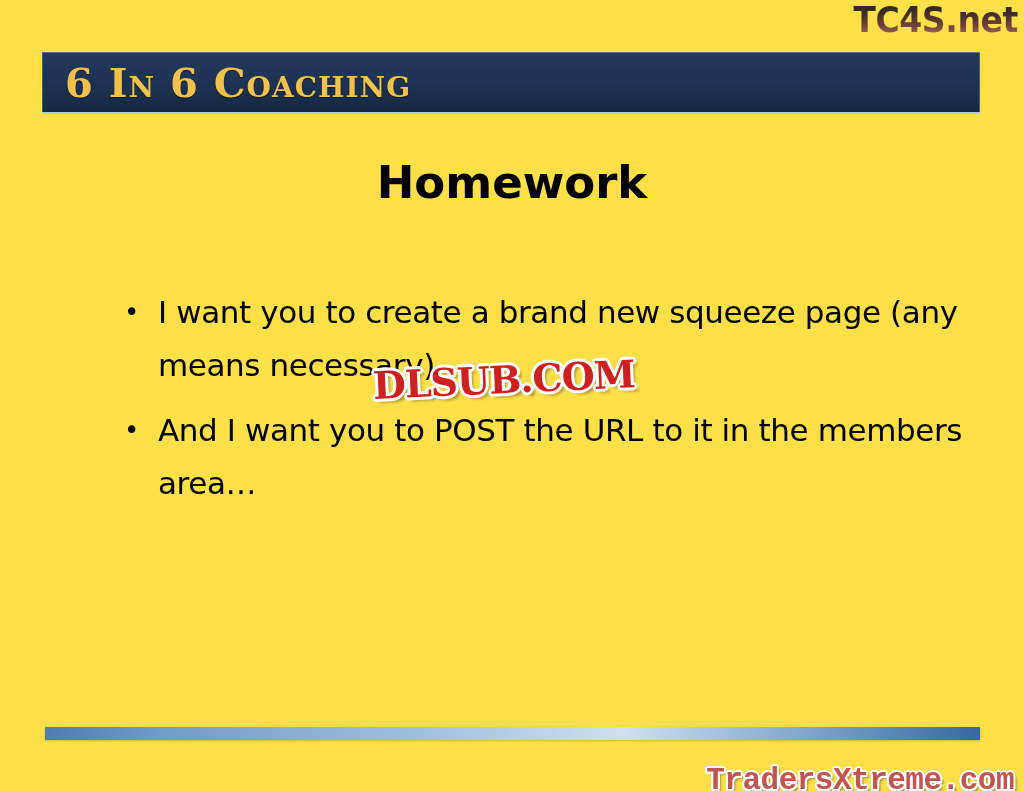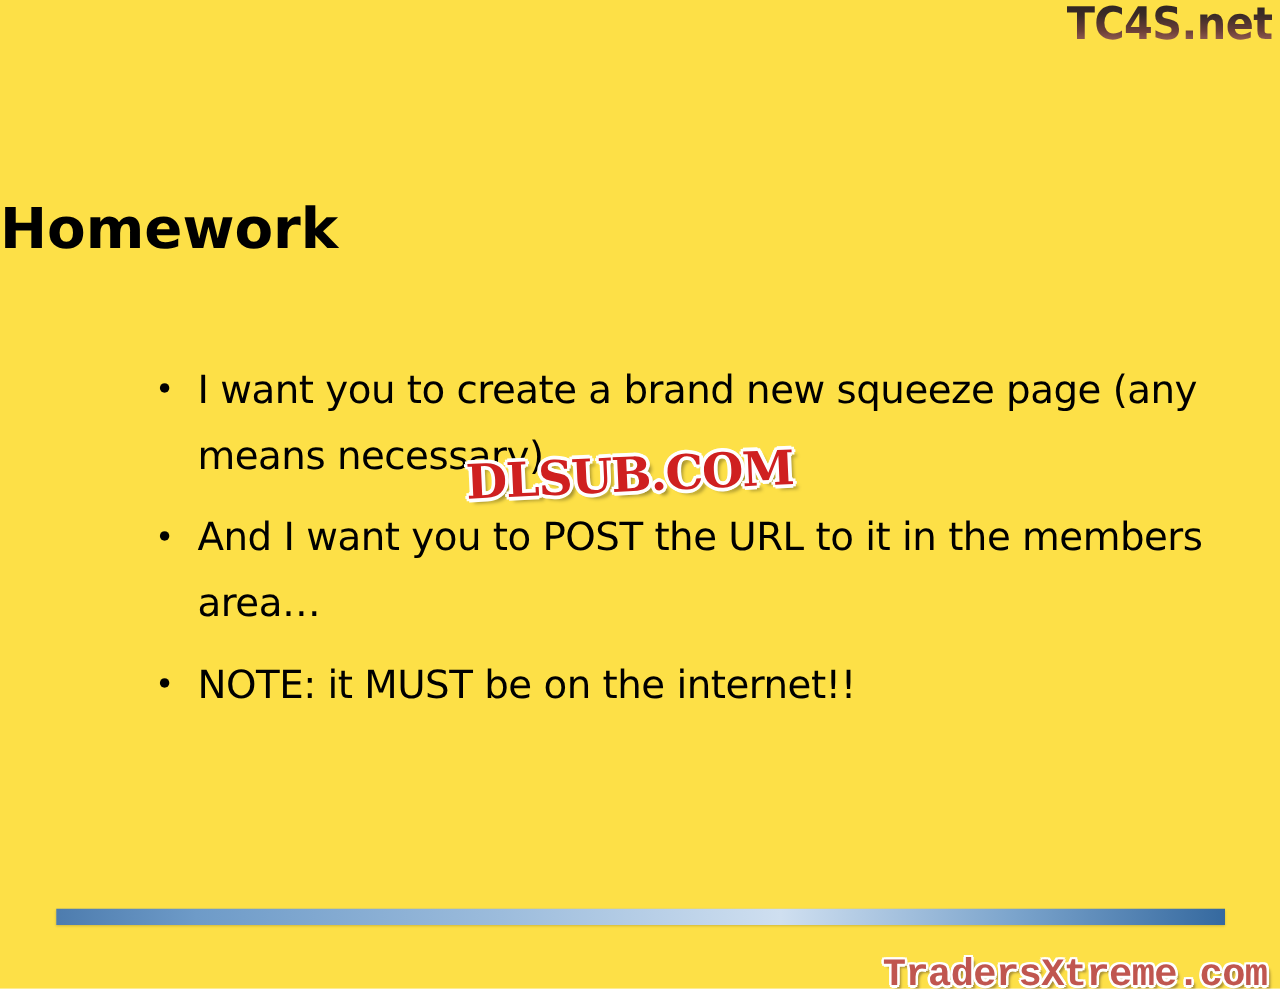--- a/index.html
+++ b/index.html
@@ -79,20 +79,21 @@
     text-shadow: 0 1px 1px rgba(0,0,0,0.55);
     white-space: nowrap;
   }
 
   
   .slide-title {
     position: absolute;
     left: 0;
     right: 0;
     top: 157px;
+    text-align: center;
     font-family: "DejaVu Sans", sans-serif;
     font-weight: bold;
     font-size: 45px;
     line-height: 52px;
     color: #000000;
   }
 
   
   .body-list {
     position: absolute;
@@ -192,27 +193,29 @@
     margin-top: 20px;
   }
 </style>
 </head>
 <body>
 
 <div class="slide">
 
   <div class="corner-logo">TC4S.net</div>
 
+  <div class="header-banner">
+    <div class="header-banner-title">6 In 6 Coaching</div>
+  </div>
 
   <div class="slide-title">Homework</div>
 
   <ul class="body-list">
     <li class="bullet-item">I want you to create a brand new squeeze page (any means necessary)</li>
     <li class="bullet-item">And I want you to POST the URL to it in the members area…</li>
-    <li class="bullet-item">NOTE: it MUST be on the internet!!</li>
   </ul>
 
   <div class="watermark">DLSUB.COM</div>
 
   <div class="bottom-bar"></div>
 
   <div class="footer-brand">TradersXtreme.com</div>
 
 </div>
 

